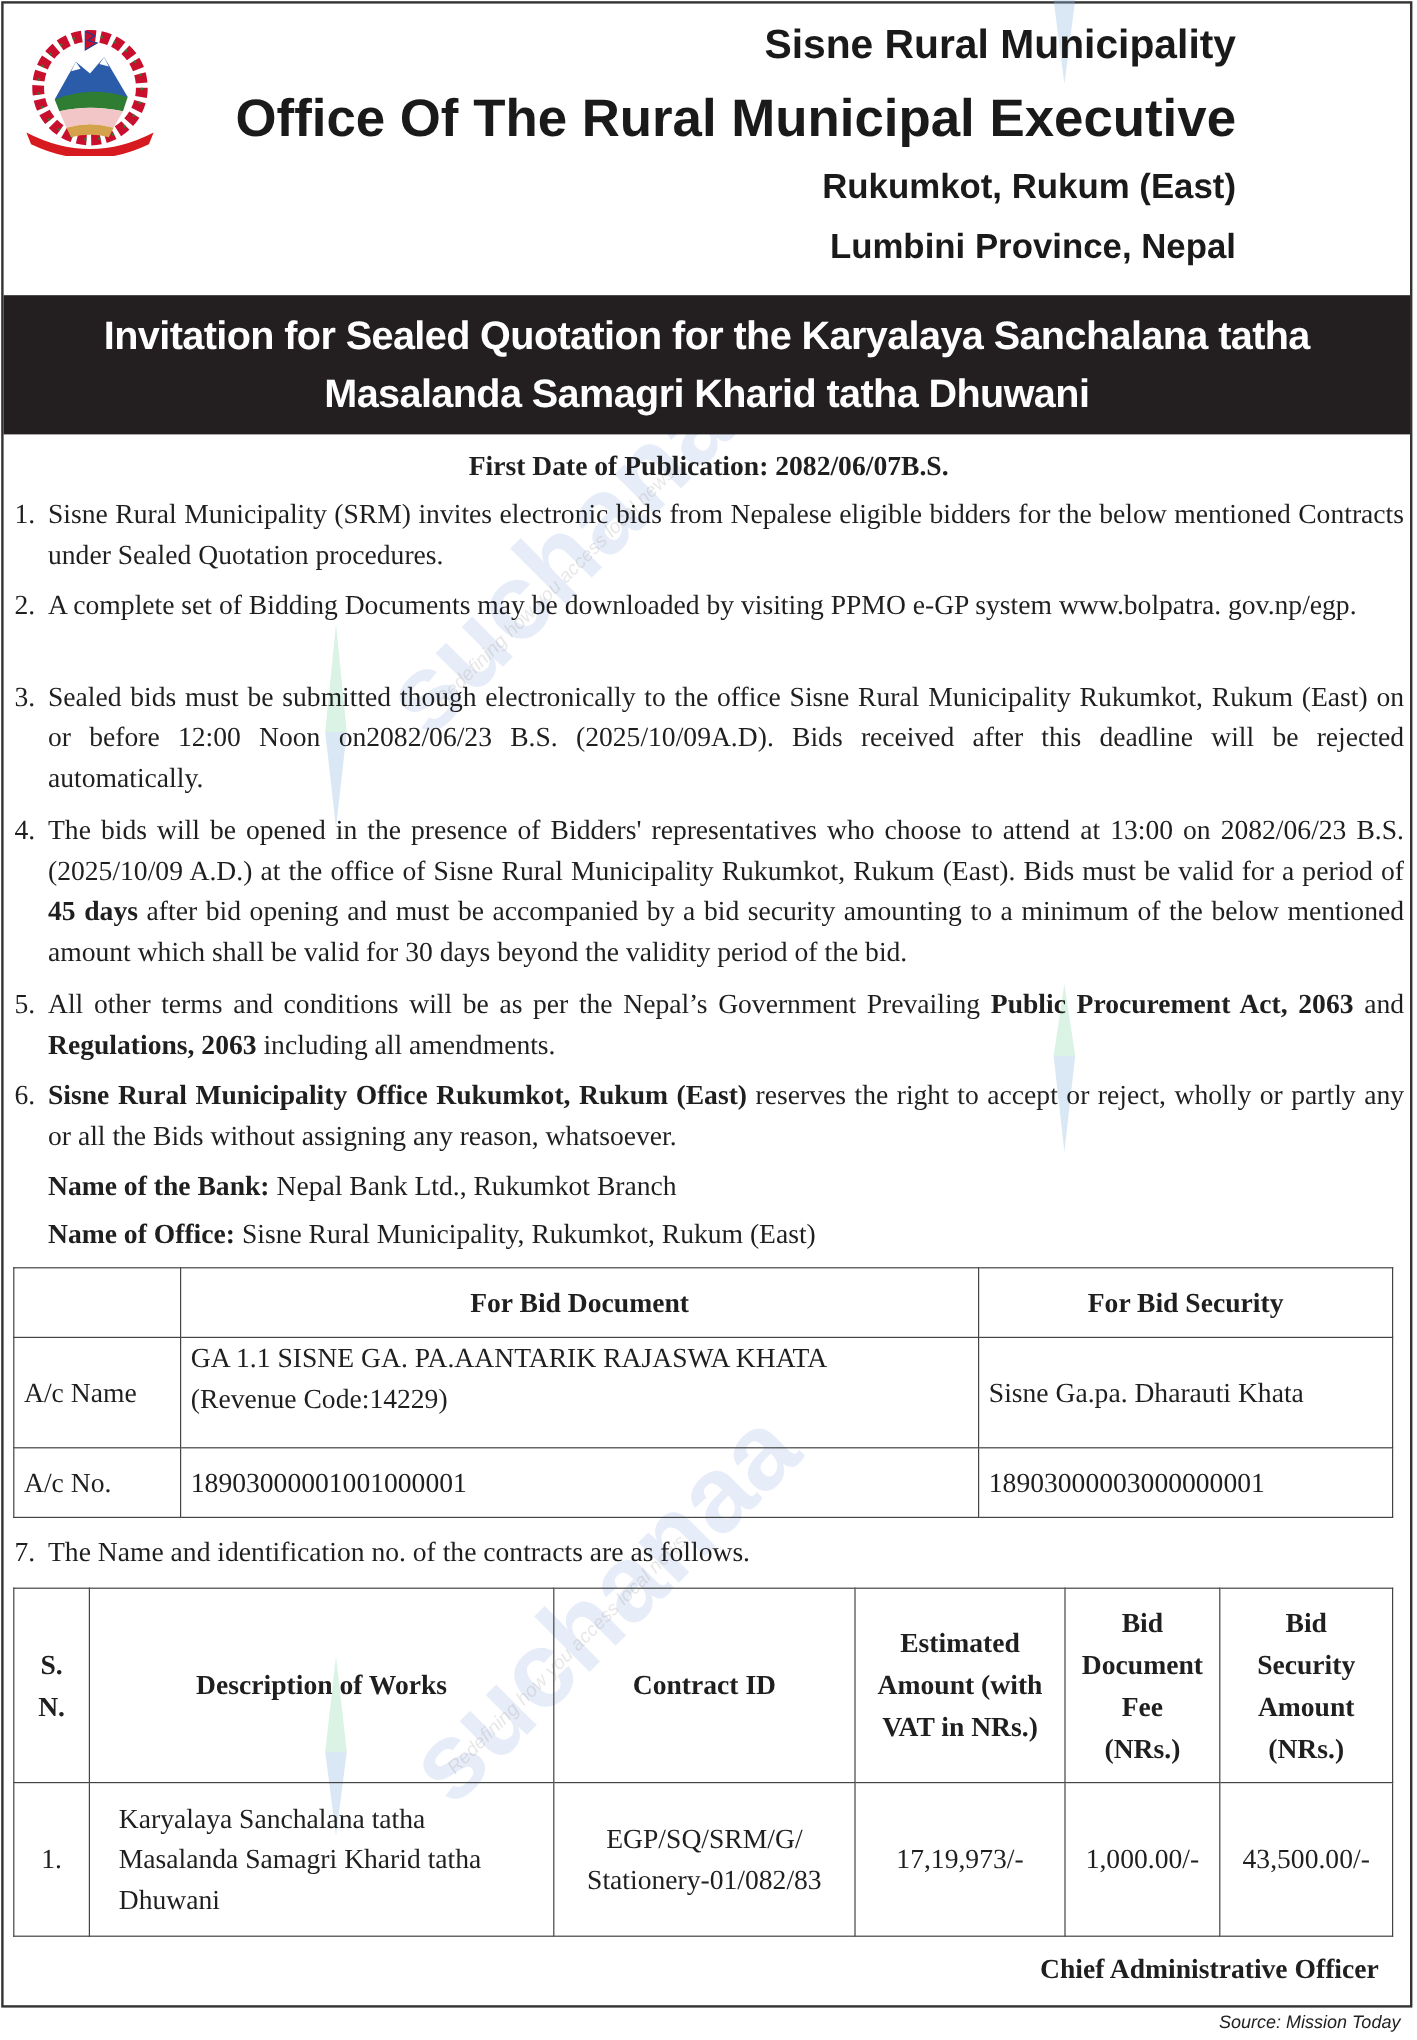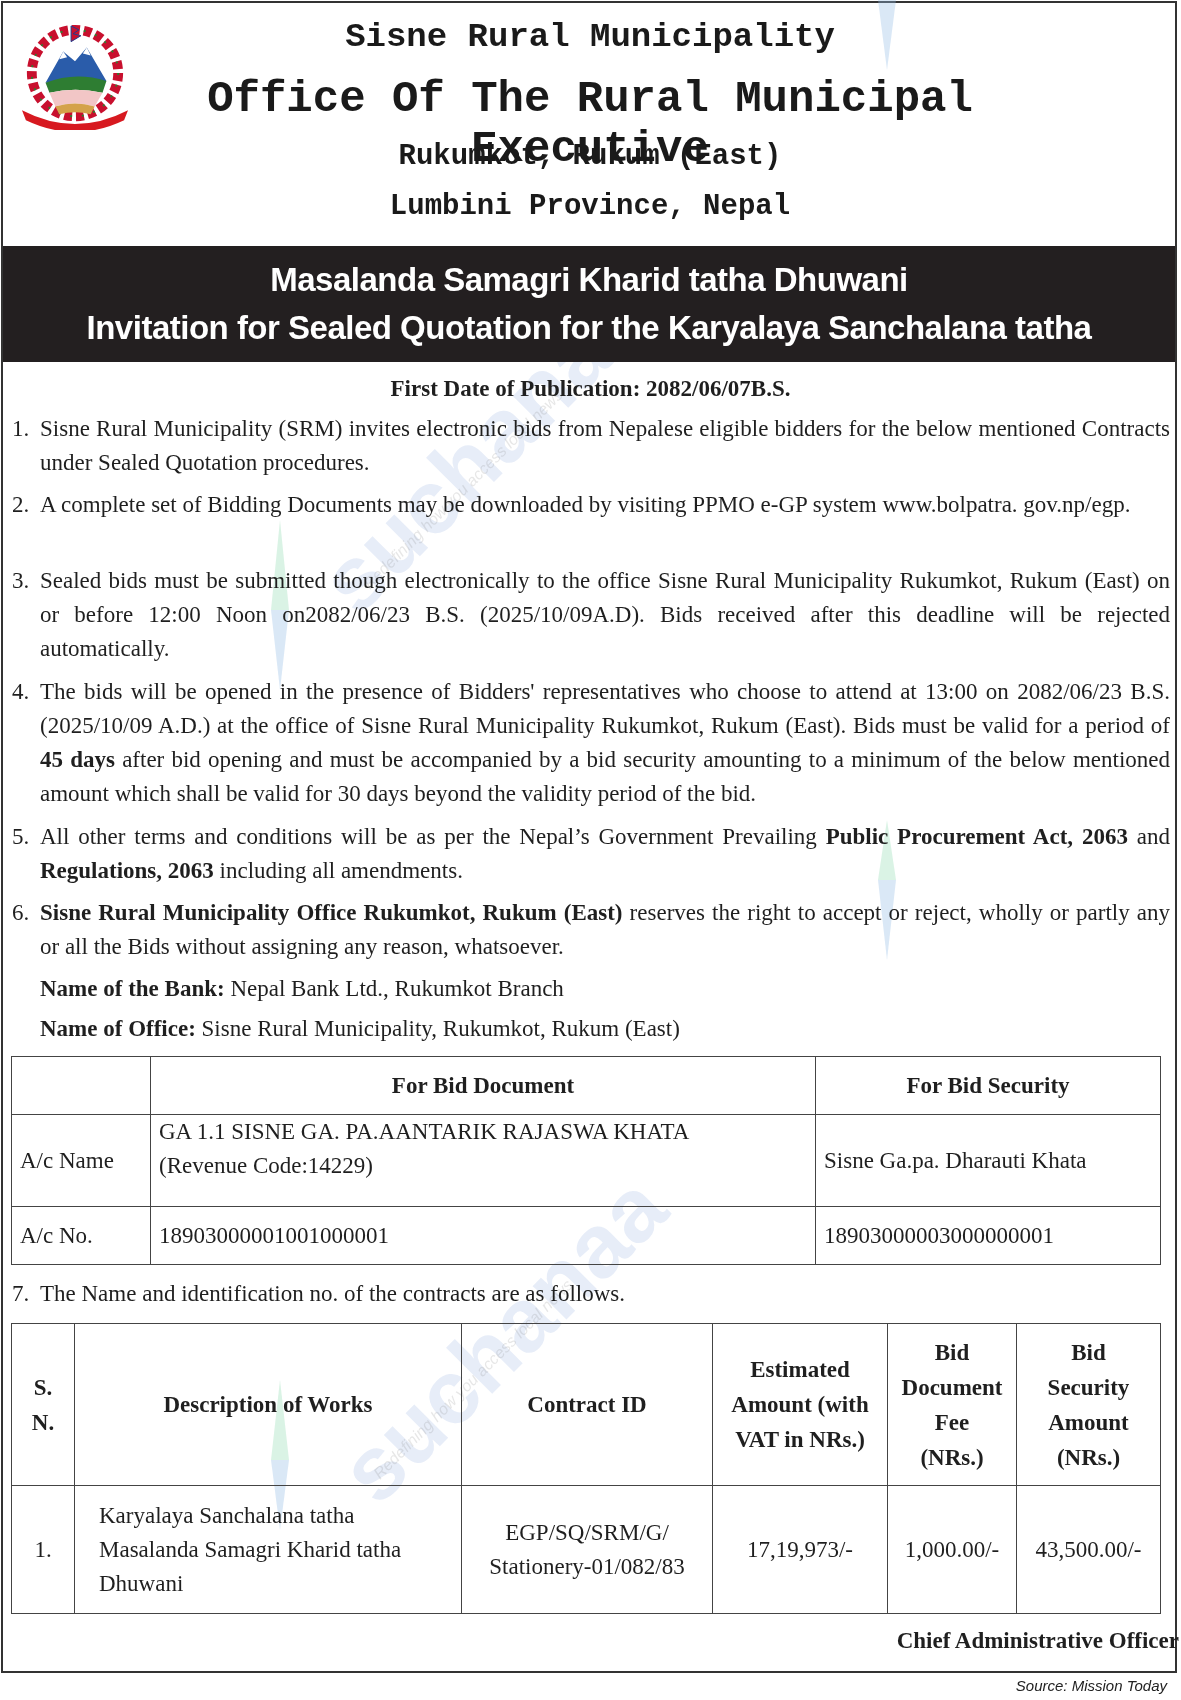--- a/index.html
+++ b/index.html
@@ -8,21 +8,21 @@
   .frame { position: absolute; left: 1px; top: 1px; width: 1176px; height: 1672px; border: 2px solid #333; box-sizing: border-box; background: #fff; }
 
   
   .wm { position: absolute; pointer-events: none; }
   .wm-arrow { position: absolute; width: 0; height: 0; border-left: 9px solid transparent; border-right: 9px solid transparent; }
   .wm-text { position: absolute; color: rgba(60,110,200,0.12); font-family: "Liberation Sans", sans-serif; font-weight: bold; font-size: 90px; transform: rotate(-45deg); transform-origin: left top; white-space: nowrap; }
   .wm-sub { position: absolute; color: rgba(120,120,120,0.18); font-family: "Liberation Sans", sans-serif; font-style: italic; font-size: 16px; transform: rotate(-45deg); transform-origin: left top; white-space: nowrap; }
 
   
   .logo { position: absolute; left: 16px; top: 22px; width: 118px; height: 108px; }
-  .h1 { position: absolute; left: 0; width: 1181px; text-align: center; font-family: Liberation Mono, monospace; font-weight: bold; color: #1a1a1a; }
+  .h1 { position: absolute; left: 0; width: 1181px; text-align: right; font-family: Liberation Sans, sans-serif; font-weight: bold; color: #1a1a1a; }
   .h-muni { top: 18px; font-size: 34px; left: 150px; width: 880px; }
   .h-office { top: 74px; font-size: 44px; left: 150px; width: 880px; }
   .h-loc { top: 140px; font-size: 29px; left: 150px; width: 880px; }
   .h-prov { top: 190px; font-size: 29px; left: 150px; width: 880px; }
 
   .banner { position: absolute; left: 3px; top: 246px; width: 1172px; height: 116px; background: #231f20; color: #fff; display: flex; flex-direction: column; justify-content: center; align-items: center; font-family: "Liberation Sans Narrow", "Liberation Sans", sans-serif; font-weight: bold; font-size: 33px; line-height: 48px; transform-origin: center; }
   .banner span { display: block; letter-spacing: -0.5px; }
 
   .pubdate { position: absolute; top: 376px; left: 0; width: 1181px; text-align: center; font-weight: bold; font-size: 23px; }
 
@@ -34,21 +34,21 @@
   table { border-collapse: collapse; position: absolute; font-size: 23px; }
   td, th { border: 1.5px solid #444; }
   th { font-weight: bold; }
 
   .bank-table { left: 11px; top: 1056px; width: 1150px; }
   .bank-table td, .bank-table th { padding: 0 8px; }
 
   .contract-table { left: 11px; top: 1323px; width: 1150px; }
   .contract-table th, .contract-table td { text-align: center; }
 
-  .sign { position: absolute; right: 2px; top: 1628px; font-weight: bold; font-size: 23px; }
+  .sign { position: absolute; right: 32px; top: 1628px; font-weight: bold; font-size: 23px; }
   .source { position: absolute; right: 14px; top: 1677px; font-family: "Liberation Sans", sans-serif; font-style: italic; font-size: 15px; color: #222; }
 </style>
 </head>
 <body>
 
 <div class="frame"></div>
 
 <div class="wm" style="left:0;top:0;width:1181px;height:1700px;">
   <div class="wm-arrow" style="left:878px;top:0;border-top:70px solid rgba(150,190,230,0.35);"></div>
   <div class="wm-arrow" style="left:271px;top:520px;border-bottom:90px solid rgba(150,220,180,0.35);"></div>
@@ -75,22 +75,22 @@
   <polygon points="56,4 56,20 66,14 58,12 64,8" fill="#c8102e" stroke="#1d3c8f" stroke-width="1"></polygon>
   <path d="M6 90 Q60 118 114 90 L110 100 Q60 124 10 100 Z" fill="#d71920"></path>
 </svg>
 
 <div class="h1 h-muni">Sisne Rural Municipality</div>
 <div class="h1 h-office">Office Of The Rural Municipal Executive</div>
 <div class="h1 h-loc">Rukumkot, Rukum (East)</div>
 <div class="h1 h-prov">Lumbini Province, Nepal</div>
 
 <div class="banner">
+  <span>Invitation for Sealed Quotation for the Karyalaya Sanchalana tatha</span>
   <span>Masalanda Samagri Kharid tatha Dhuwani</span>
-  <span>Invitation for Sealed Quotation for the Karyalaya Sanchalana tatha</span>
 </div>
 
 <div class="pubdate">First Date of Publication: 2082/06/07B.S.</div>
 
 <div class="para" style="top:412px;">
   <span class="num">1.</span>
   <span class="txt">Sisne Rural Municipality (SRM) invites electronic bids from Nepalese eligible bidders for the below mentioned Contracts under Sealed Quotation procedures.</span>
 </div>
 <div class="para" style="top:488px;">
   <span class="num">2.</span>

